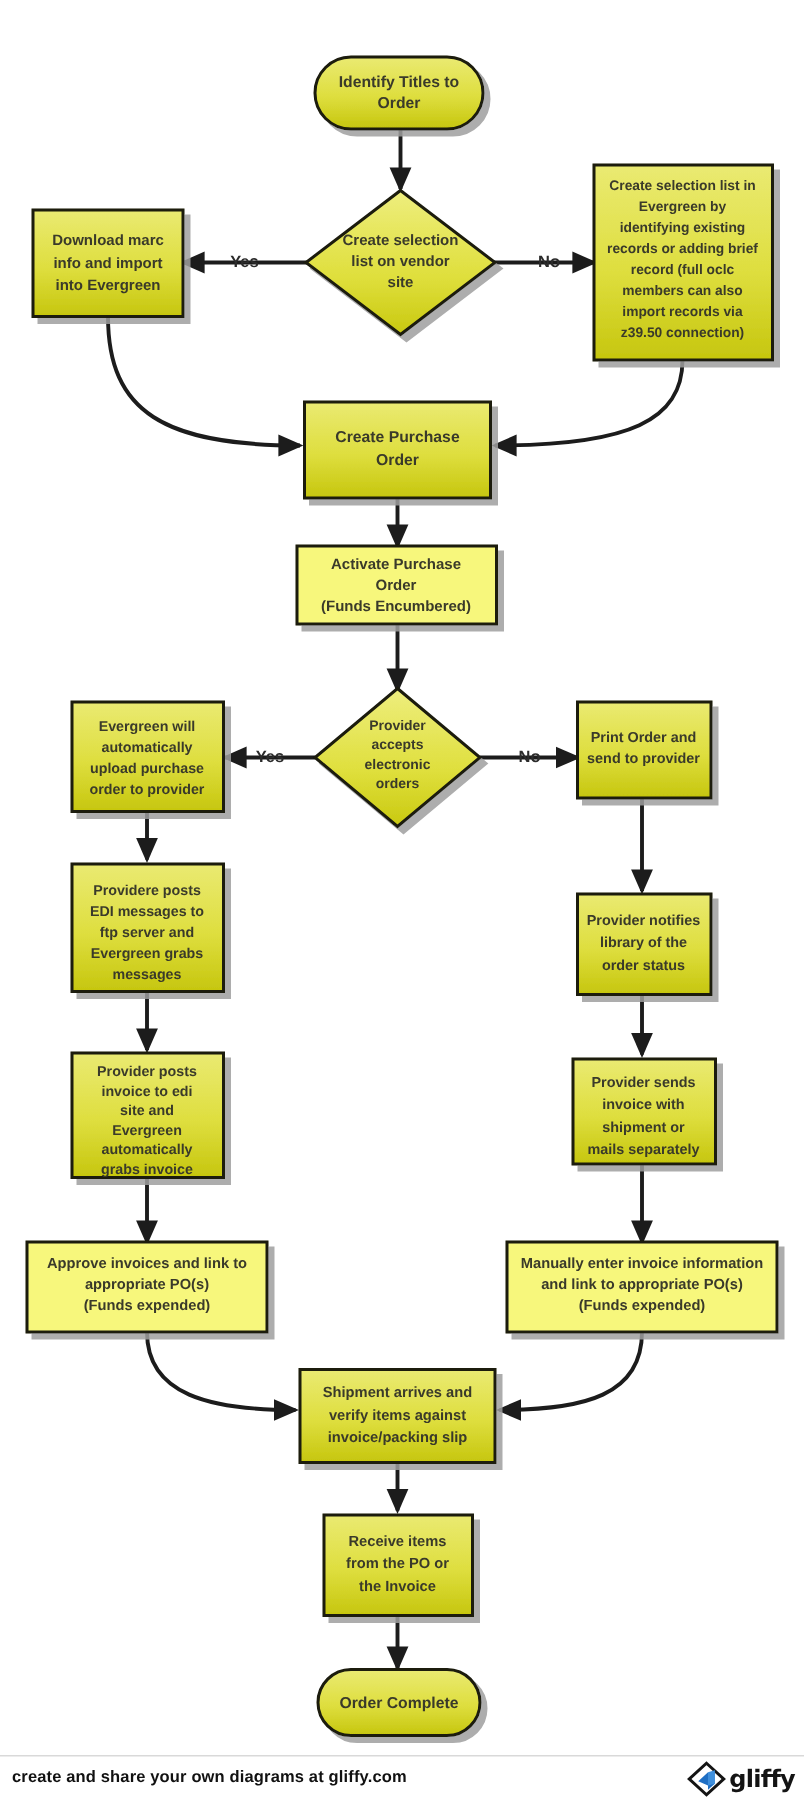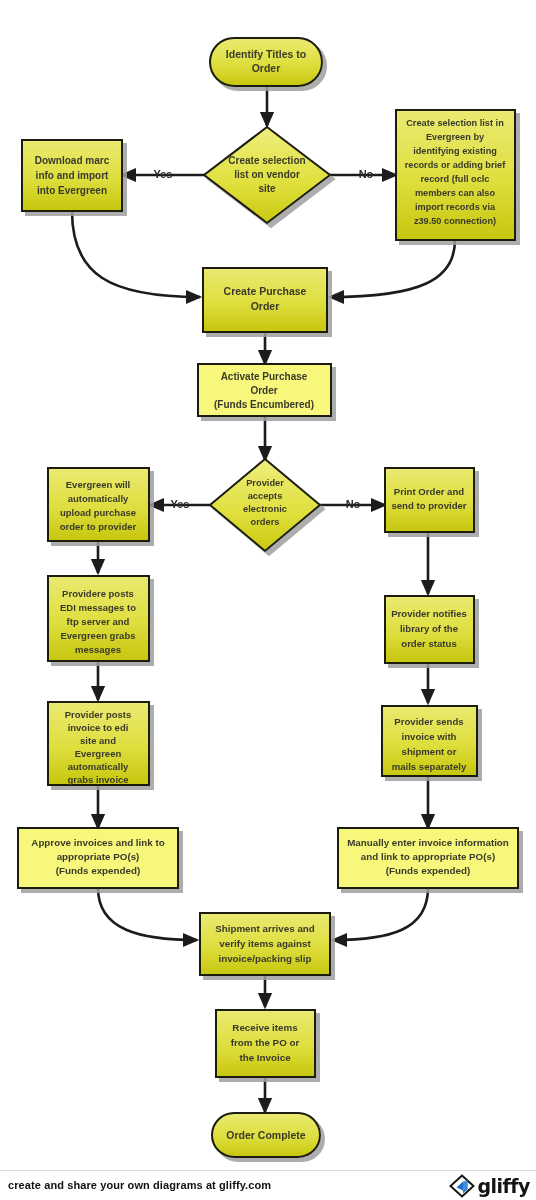--- a/index.html
+++ b/index.html
@@ -73,21 +73,21 @@
     position: absolute;
     right: 6px;
     top: 3px;
     display: flex;
     align-items: center;
     gap: 2px;
   }
   .logo-word {
     font-family: "DejaVu Sans", sans-serif;
     font-weight: bold;
-    font-size: 19px;
+    font-size: 16px;
     color: #141414;
     letter-spacing: -0.5px;
     line-height: 1;
   }
 </style>
 </head>
 <body>
 
 <div id="diagram-root">
 

